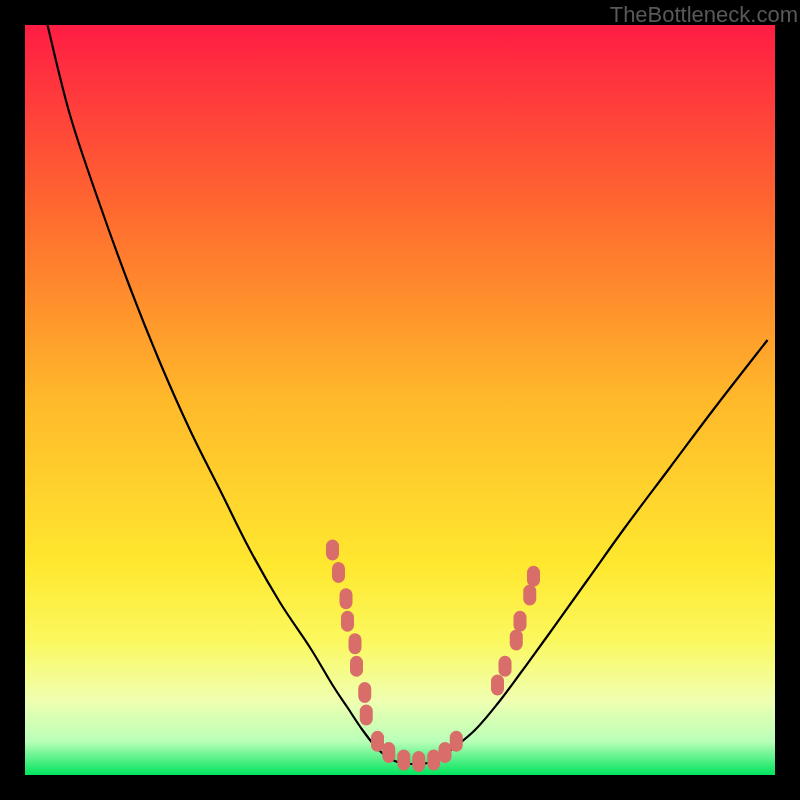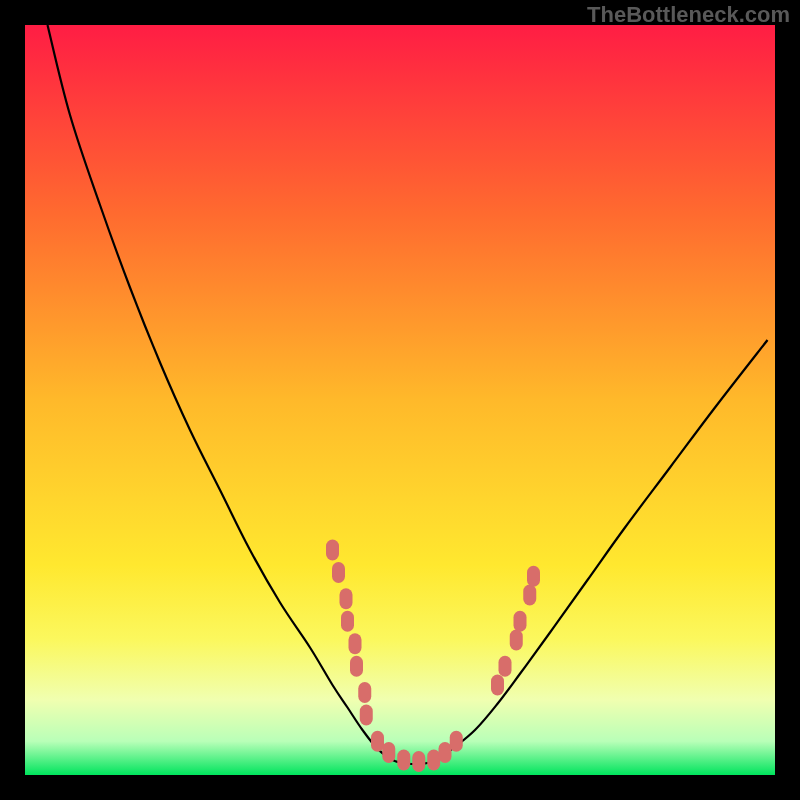--- a/index.html
+++ b/index.html
@@ -15,24 +15,24 @@
     position: absolute;
     top: 25px;
     left: 25px;
     width: 750px;
     height: 750px;
     background: #000;
   }
   .watermark {
     position: absolute;
     top: 2px;
-    right: 10px;
+    right: 2px;
     color: #595959;
     font-size: 22px;
-    font-weight: 700;
+    font-weight: 400;
     letter-spacing: 0px;
   }
   svg {
     display: block;
   }
 </style>
 </head>
 <body>
 
 <div class="frame">

